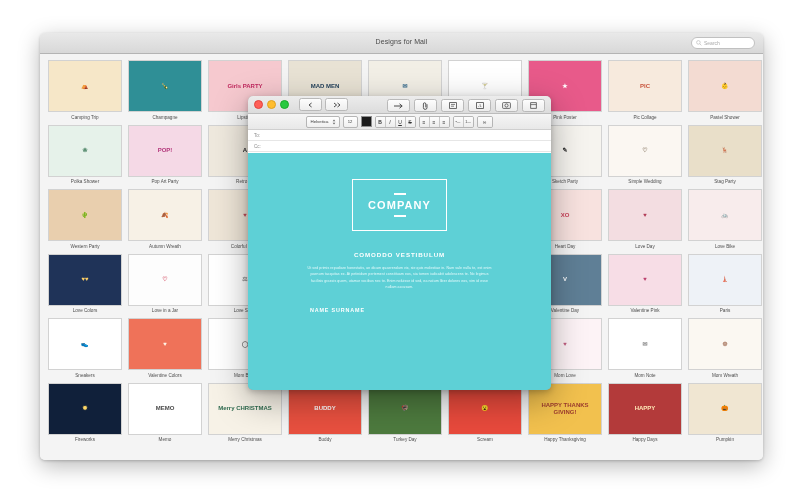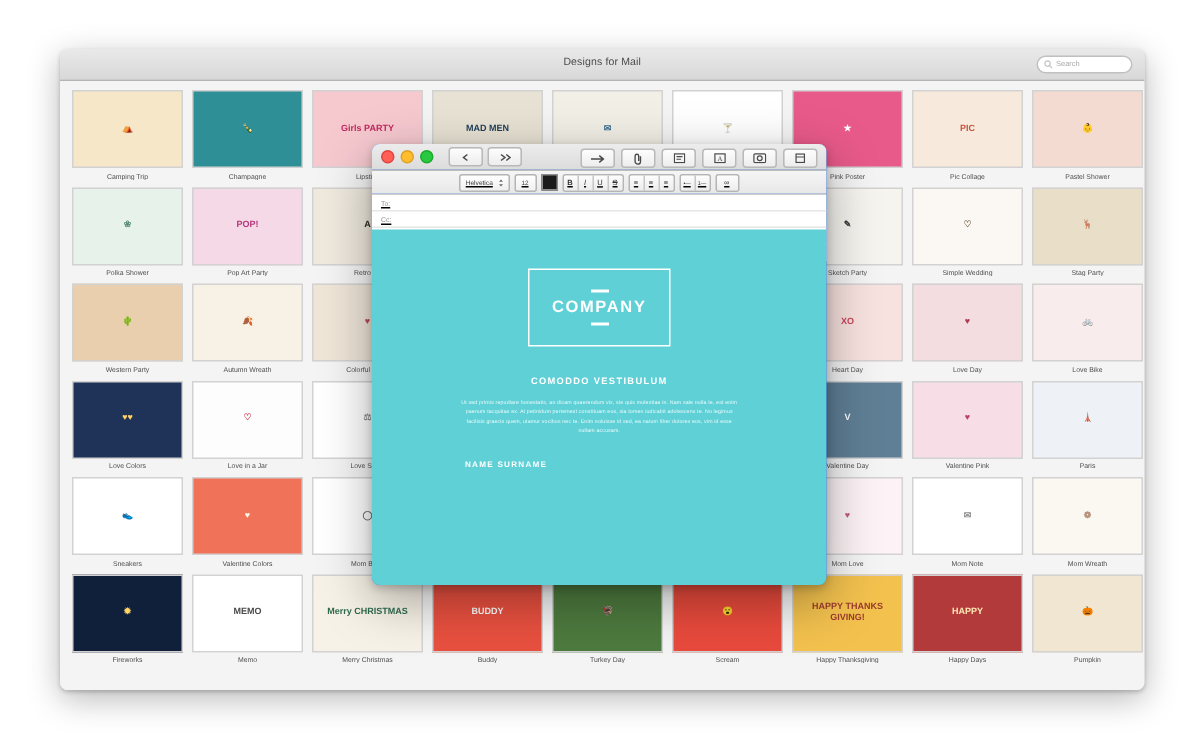--- a/index.html
+++ b/index.html
@@ -50,23 +50,22 @@
   .cap{
     font-size:4.6px;color:#4e4e4e;text-align:center;margin-top:2.5px;
     white-space:nowrap;overflow:hidden;text-overflow:ellipsis;
   }
   .tart{width:100%;height:100%;display:flex;align-items:center;justify-content:center;
         font-size:6px;font-weight:bold;text-align:center;line-height:1.1;padding:2px;box-sizing:border-box;}
 
   
   .compose{
     position:absolute;left:248px;top:96px;width:303px;height:294px;
-    background:#3b82f6;border-radius:5px;overflow:hidden;
+    background:#a3a3a3;border-radius:5px;overflow:hidden;
     box-shadow:0 10px 34px rgba(0,0,0,0.34), 0 2px 6px rgba(0,0,0,0.22);
-    text-decoration:underline;
   }
   .cw-titlebar{
     height:17px;background:linear-gradient(#ececec,#dcdcdc);
     border-bottom:1px solid #bcbcbc;position:relative;
     display:flex;align-items:center;
   }
   .lights{display:flex;gap:4px;margin-left:6px;}
   .light{width:7px;height:7px;border-radius:50%;}
   .l-red{background:#ff5f57;border:0.5px solid #e0443e;}
   .l-yellow{background:#ffbd2e;border:0.5px solid #dea123;}

